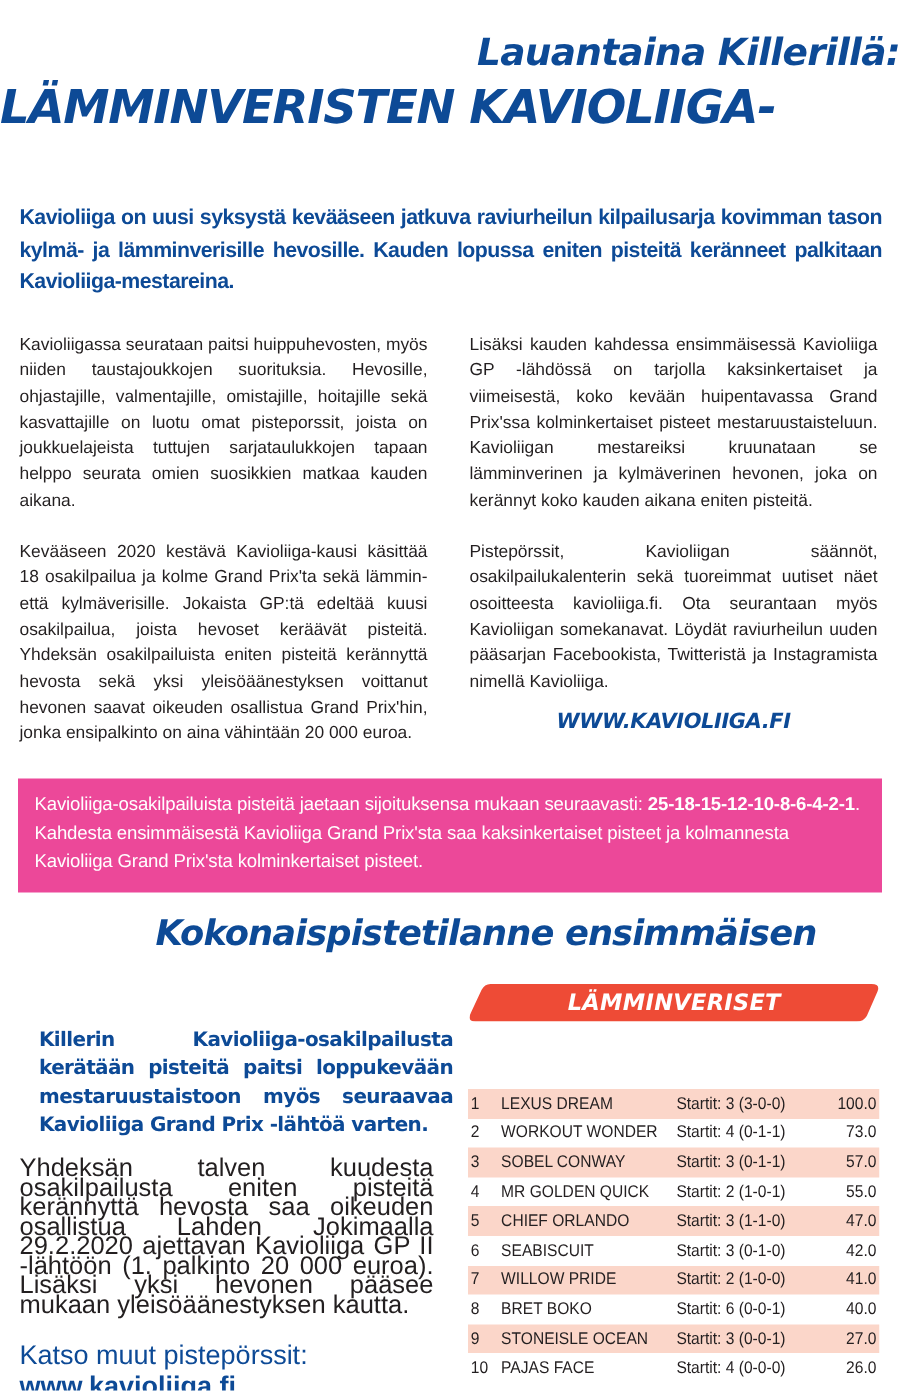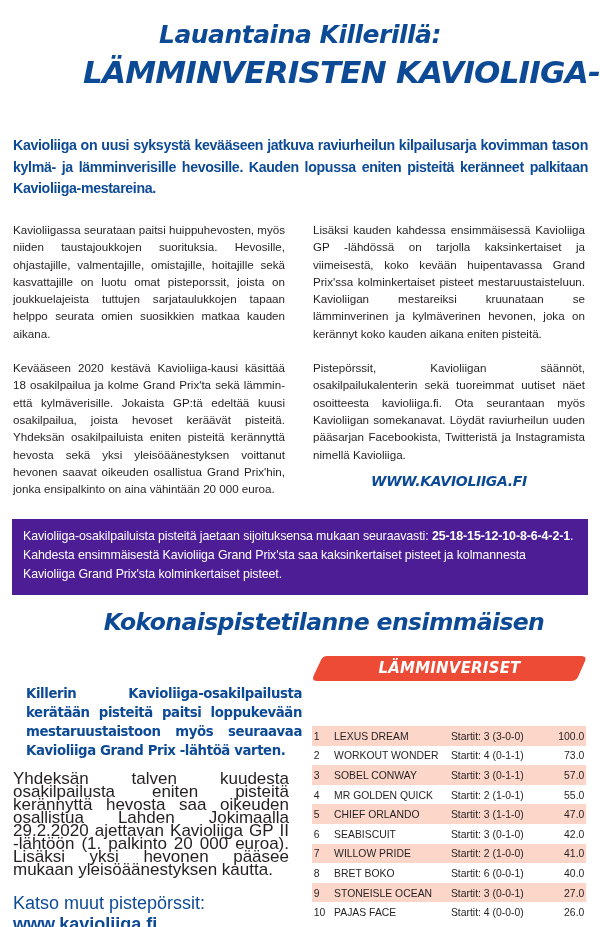--- a/index.html
+++ b/index.html
@@ -1,25 +1,25 @@
 <!DOCTYPE html>
 <html><head>
   <meta charset="utf-8">
   <style>
     * { box-sizing: border-box; margin: 0; padding: 0; }
     html, body { width: 600px; height: 927px; background: #ffffff; overflow: hidden; }
     body { position: relative; font-family: "Liberation Sans", sans-serif; color: #231f20; }
 
     .kicker {
-      position: absolute; left: 0; top: 20px; width: 600px; text-align: center;
+      position: absolute; left: 0; top: 20px; width: 600px; text-align: right;
       font-family: "DejaVu Sans", sans-serif; font-weight: bold; font-style: italic;
       font-size: 25px; color: #0d4a96; letter-spacing: -0.5px;
     }
     .headline {
-      position: absolute; left: 0; top: 54px; width: 600px; text-align: right;
+      position: absolute; left: 0; top: 54px; width: 600px; text-align: left;
       font-family: "DejaVu Sans", sans-serif; font-weight: bold; font-style: italic;
       font-size: 31px; line-height: 36px; color: #0d4a96; letter-spacing: -0.8px;
     }
     .lead {
       position: absolute; left: 13px; top: 135px; width: 575px;
       font-family: Liberation Sans, sans-serif; font-weight: bold;
       font-size: 14.2px; line-height: 21.5px; color: #0d4a96; letter-spacing: -0.35px;
       text-align: justify;
     }
     .body-col {
@@ -32,21 +32,21 @@
     .col-right { left: 313px; top: 221px; }
 
     .url-big {
       position: absolute; left: 313px; top: 473px; width: 272px; text-align: center;
       font-family: "DejaVu Sans", sans-serif; font-weight: bold; font-style: italic;
       font-size: 14px; color: #0d4a96; letter-spacing: -0.3px;
     }
 
     .red-box {
       position: absolute; left: 12px; top: 519px; width: 576px; height: 76px;
-      background: #4c1d95; color: #ffffff;
+      background: #ec4899; color: #ffffff;
       padding: 8px 10px 0 11px;
       font-family: "Liberation Sans", sans-serif; font-size: 12.4px; line-height: 19px;
       letter-spacing: -0.1px;
     }
     .red-box b { font-weight: bold; }
 
     .section-title {
       position: absolute; left: 0; top: 608px; width: 600px; text-align: center;
       font-family: "DejaVu Sans", sans-serif; font-weight: bold; font-style: italic;
       font-size: 23.5px; line-height: 28px; color: #0d4a96; letter-spacing: -0.6px; padding-left: 48px;

